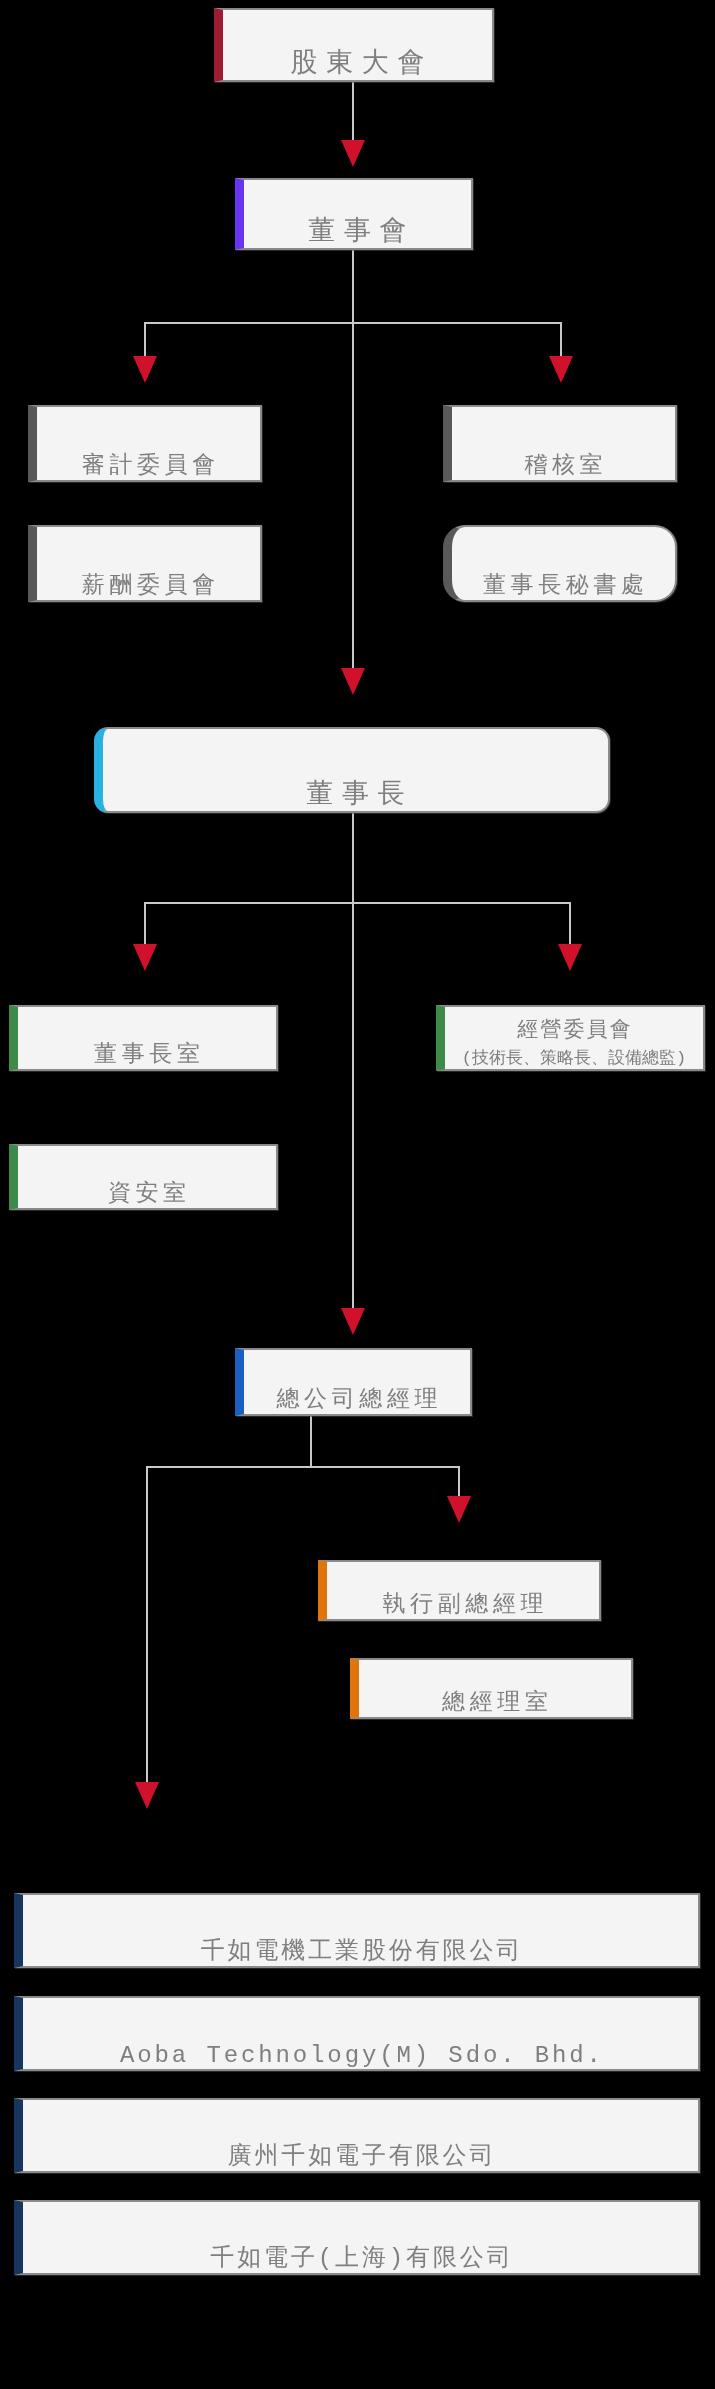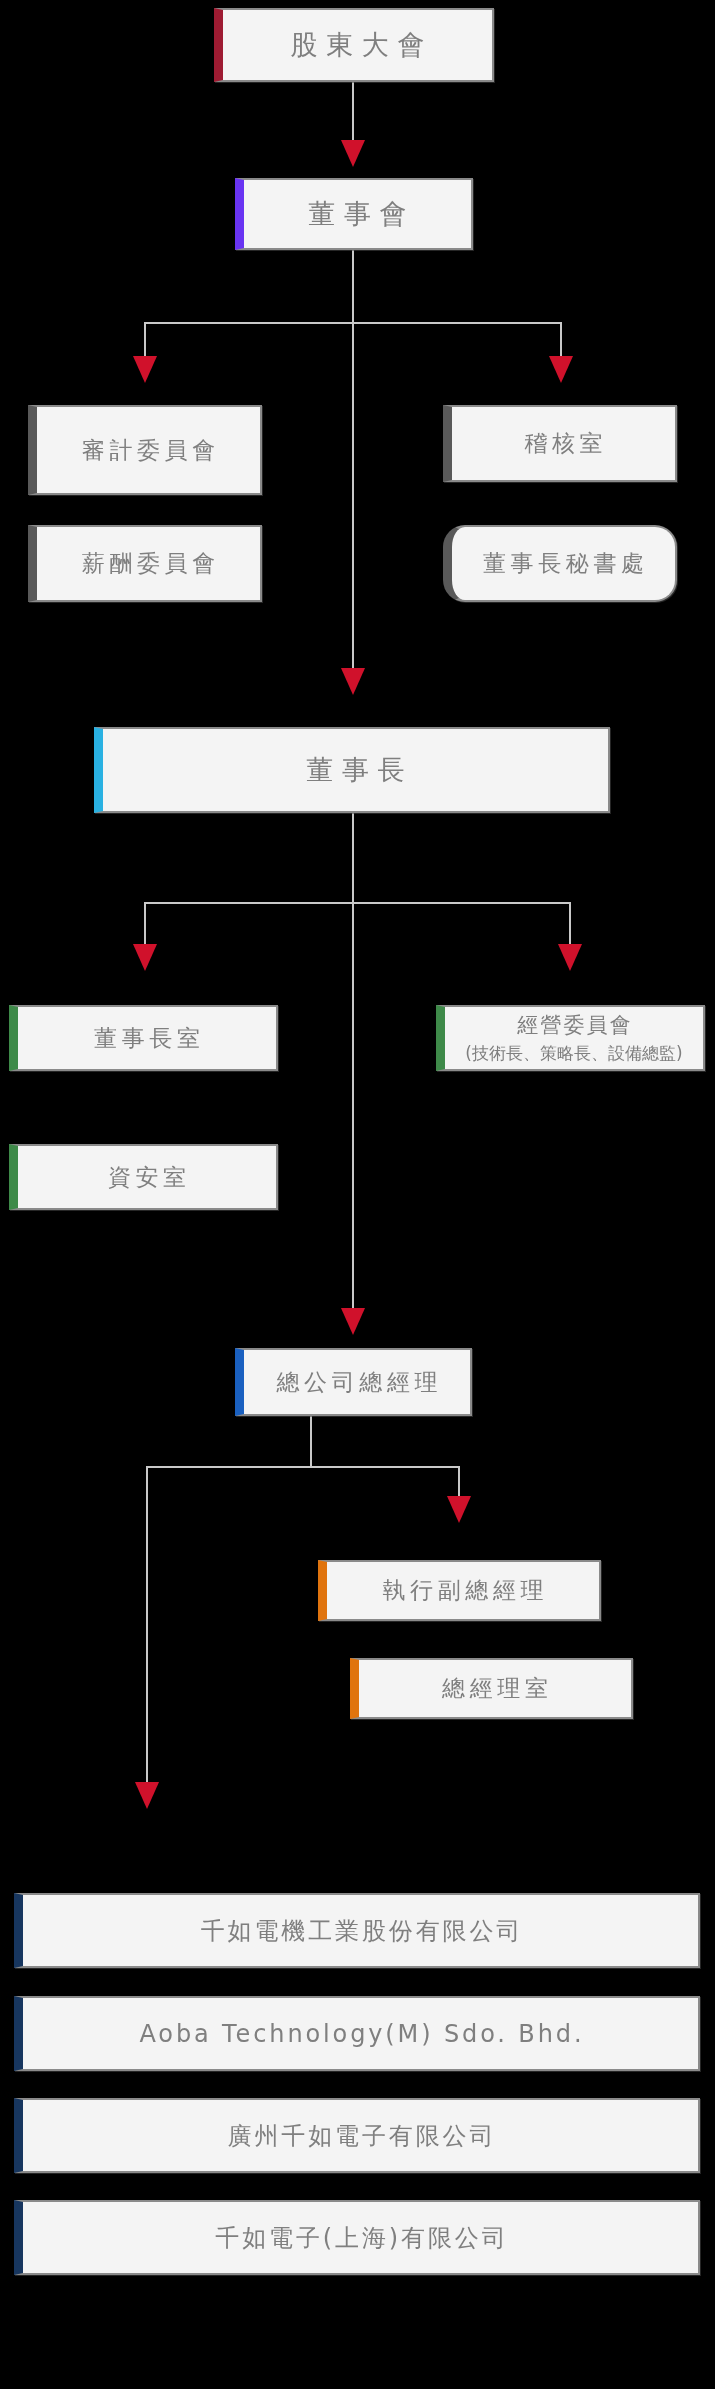--- a/index.html
+++ b/index.html
@@ -23,27 +23,28 @@
     border-left: 12px solid transparent;
     border-right: 12px solid transparent;
     border-top: 27px solid var(--arrow, #d0112b);
   }
 
   .node {
     position: absolute;
     display: flex;
     flex-direction: column;
     align-items: center;
-    justify-content: center;
+    justify-content: flex-end;
     background: var(--box-bg, #f4f4f4);
     border: 2px solid var(--box-border, #8a8a8a);
     border-left: 9px solid #595959; 
     color: var(--text, #7f7f7f);
     text-align: center;
     box-shadow: 1px 1px 0 rgba(70,70,70,0.55);
+    font-family: Liberation Mono, monospace;
   }
 
   .node .label { display: block; white-space: nowrap; }
   .node .sublabel { display: block; white-space: nowrap; margin-top: 3px; }
 
   .big  .label { font-size: 27px; letter-spacing: 0.32em; padding-left: 0.32em; }
   .mid  .label { font-size: 23px; letter-spacing: 0.20em; padding-left: 0.20em; }
   .mc   .label { font-size: 21px; letter-spacing: 0.10em; padding-left: 0.10em; }
   .mc   .sublabel { font-size: 17px; letter-spacing: 0; }
   .sub  .label { font-size: 24px; letter-spacing: 0.12em; padding-left: 0.12em; }
@@ -80,37 +81,37 @@
   <div class="arrow" style="left:135px;top:1782px"></div>
 
   <div class="node big" style="left: 214px; top: 8px; width: 280px; height: 74px; border-left-color: rgb(158, 27, 50);">
     <span class="label">股東大會</span>
   </div>
 
   <div class="node big" style="left: 235px; top: 178px; width: 238px; height: 72px; border-left-color: rgb(105, 52, 242);">
     <span class="label">董事會</span>
   </div>
 
-  <div class="node mid" style="left: 28px; top: 405px; width: 234px; height: 90px; border-left-color: rgb(89, 89, 89);">
+  <div class="node mid" style="left: 28px; top: 405px; width: 234px; height: 77px; border-left-color: rgb(89, 89, 89);">
     <span class="label">審計委員會</span>
   </div>
 
   <div class="node mid" style="left: 443px; top: 405px; width: 234px; height: 77px; border-left-color: rgb(89, 89, 89);">
     <span class="label">稽核室</span>
   </div>
 
   <div class="node mid" style="left: 28px; top: 525px; width: 234px; height: 77px; border-left-color: rgb(89, 89, 89);">
     <span class="label">薪酬委員會</span>
   </div>
 
   <div class="node mid" style="left: 443px; top: 525px; width: 234px; height: 77px; border-left-color: rgb(89, 89, 89); border-radius: 22px;">
     <span class="label">董事長秘書處</span>
   </div>
 
-  <div class="node big" style="left: 94px; top: 727px; width: 516px; height: 86px; border-left-color: rgb(41, 177, 226);">
+  <div class="node big" style="left: 94px; top: 727px; width: 516px; height: 86px; border-left-color: rgb(41, 177, 226); border-radius: 14px;">
     <span class="label">董事長</span>
   </div>
 
   <div class="node mid" style="left: 9px; top: 1005px; width: 269px; height: 66px; border-left-color: rgb(62, 138, 73);">
     <span class="label">董事長室</span>
   </div>
 
   <div class="node mc" style="left: 436px; top: 1005px; width: 269px; height: 66px; border-left-color: rgb(62, 138, 73);">
     <span class="label">經營委員會</span>
     <span class="sublabel">(技術長、策略長、設備總監)</span>

